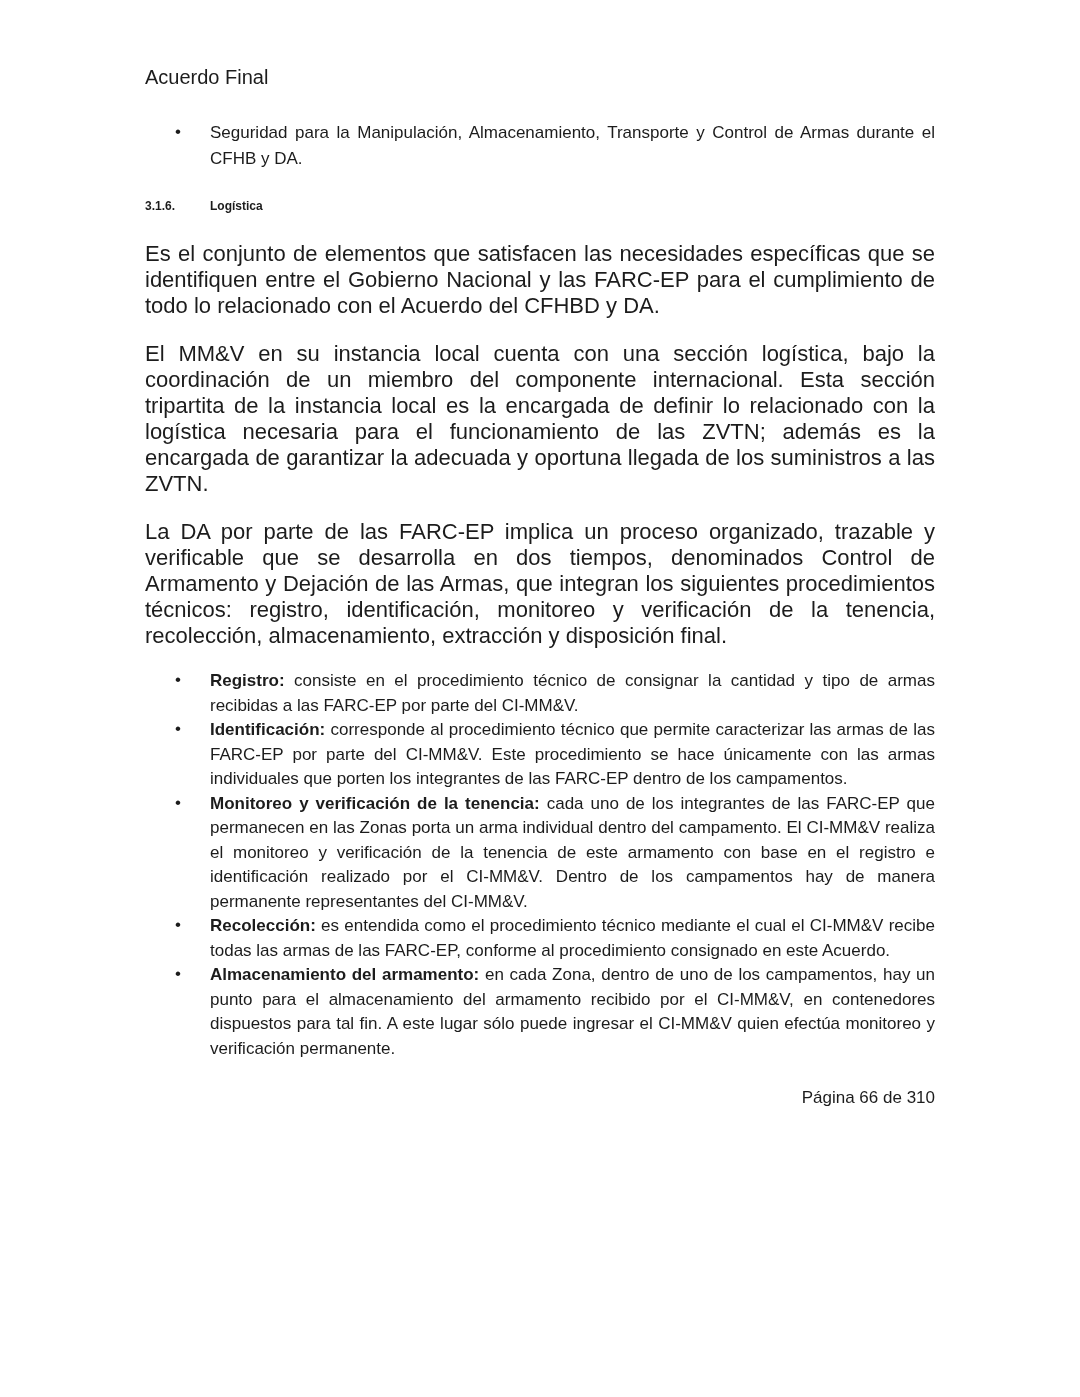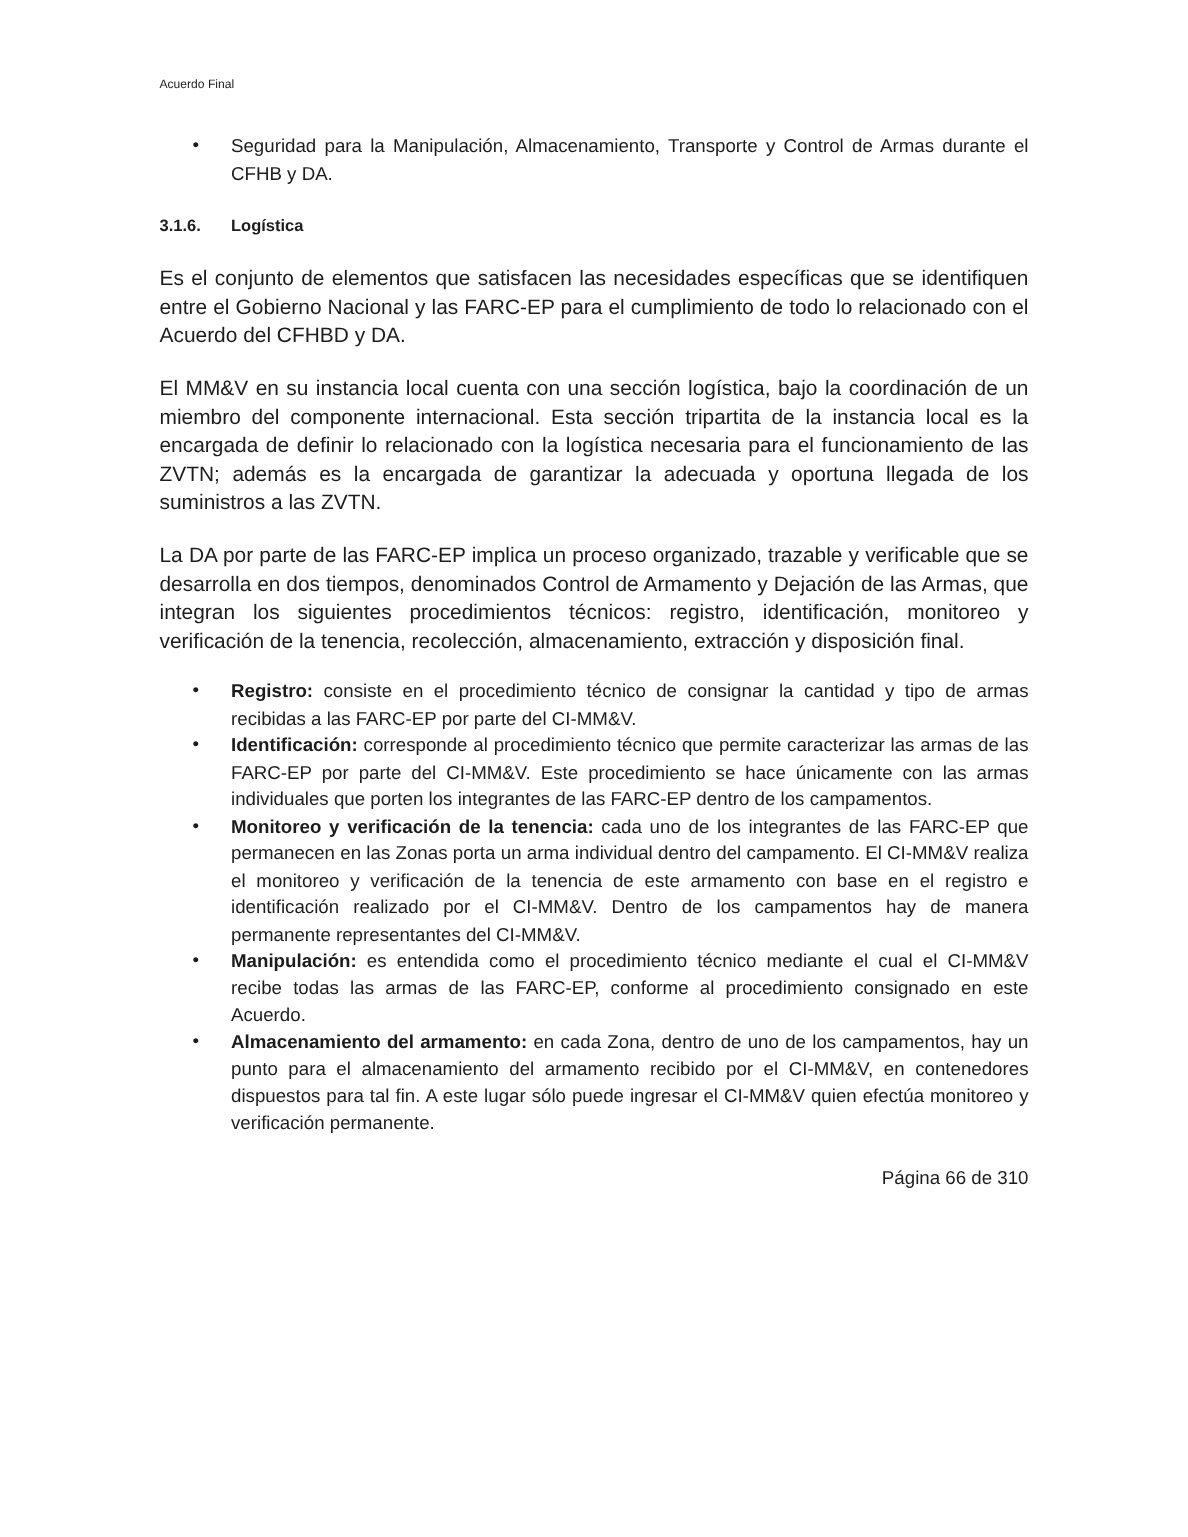--- a/index.html
+++ b/index.html
@@ -15,34 +15,34 @@
     position: relative;
     box-sizing: border-box;
   }
   .page {
     box-sizing: border-box;
     width: 1080px;
     height: 1397px;
     padding: 64px 145px 0 145px;
   }
   .doc-header {
-    font-size: 11px;
+    font-size: 20px;
     line-height: 26px;
   }
   .doc-header div { white-space: nowrap; }
 
   p.para {
-    font-size: 19px;
+    font-size: 22px;
     line-height: 26px;
     text-align: justify;
     margin: 22px 0 0 0;
   }
 
   h2.section-heading {
-    font-size: 15px;
+    font-size: 12px;
     line-height: 26px;
     font-weight: bold;
     margin: 21px 0 0 0;
   }
   h2.section-heading .sec-num {
     display: inline-block;
     min-width: 65px;
   }
 
   ul.bullet-list {
@@ -107,21 +107,21 @@
     <li>
       <span class="bullet">•</span>
       <strong>Identificación:</strong> <span>corresponde al procedimiento técnico que permite caracterizar las armas de las FARC-EP por parte del CI-MM&amp;V. Este procedimiento se hace únicamente con las armas individuales que porten los integrantes de las FARC-EP dentro de los campamentos.</span>
     </li>
     <li>
       <span class="bullet">•</span>
       <strong>Monitoreo y verificación de la tenencia:</strong> <span>cada uno de los integrantes de las FARC-EP que permanecen en las Zonas porta un arma individual dentro del campamento. El CI-MM&amp;V realiza el monitoreo y verificación de la tenencia de este armamento con base en el registro e identificación realizado por el CI-MM&amp;V. Dentro de los campamentos hay de manera permanente representantes del CI-MM&amp;V.</span>
     </li>
     <li>
       <span class="bullet">•</span>
-      <strong>Manipulación:</strong> <span>es entendida como el procedimiento técnico mediante el cual el CI-MM&amp;V recibe todas las armas de las FARC-EP, conforme al procedimiento consignado en este Acuerdo.</span>
+      <strong>Recolección:</strong> <span>es entendida como el procedimiento técnico mediante el cual el CI-MM&amp;V recibe todas las armas de las FARC-EP, conforme al procedimiento consignado en este Acuerdo.</span>
     </li>
     <li>
       <span class="bullet">•</span>
       <strong>Almacenamiento del armamento:</strong> <span>en cada Zona, dentro de uno de los campamentos, hay un punto para el almacenamiento del armamento recibido por el CI-MM&amp;V, en contenedores dispuestos para tal fin. A este lugar sólo puede ingresar el CI-MM&amp;V quien efectúa monitoreo y verificación permanente.</span>
     </li>
   </ul>
 
   <div class="doc-footer">Página 66 de 310</div>
 
 </div>

